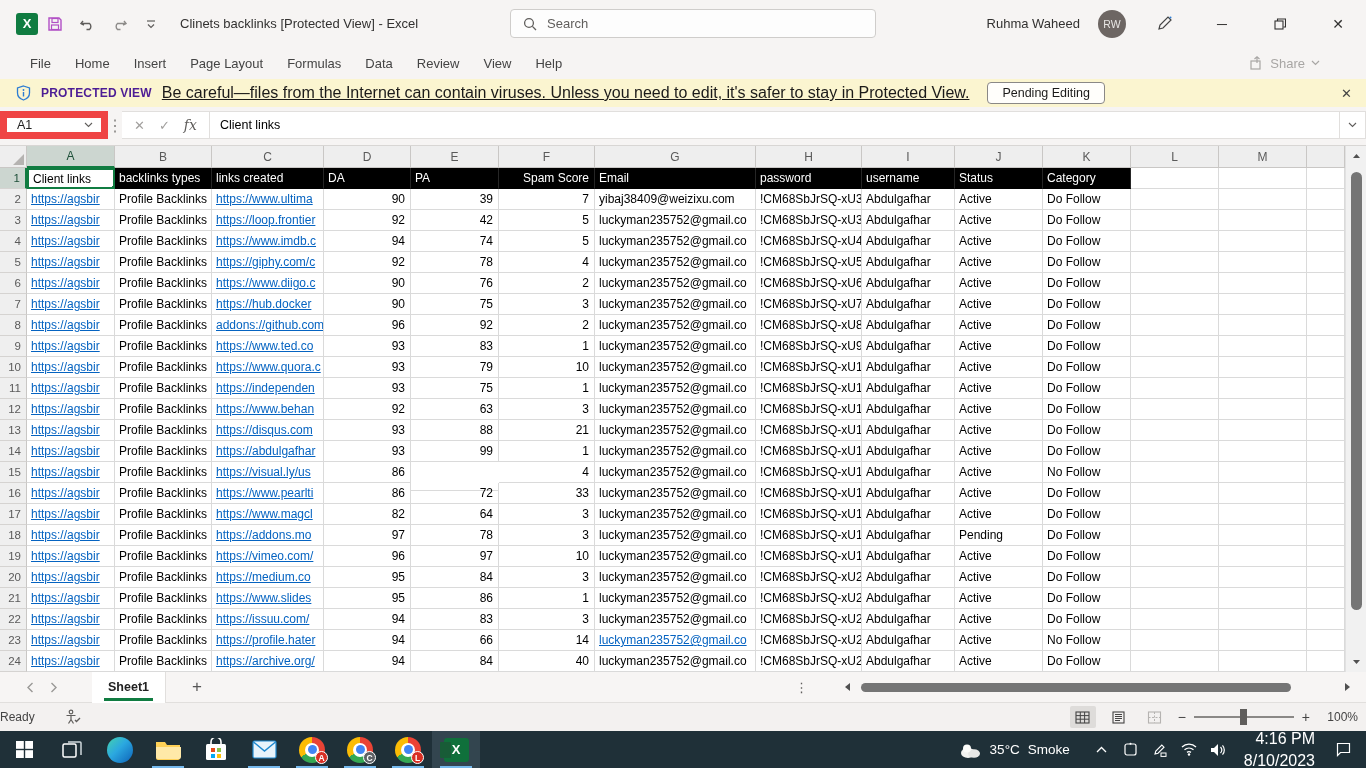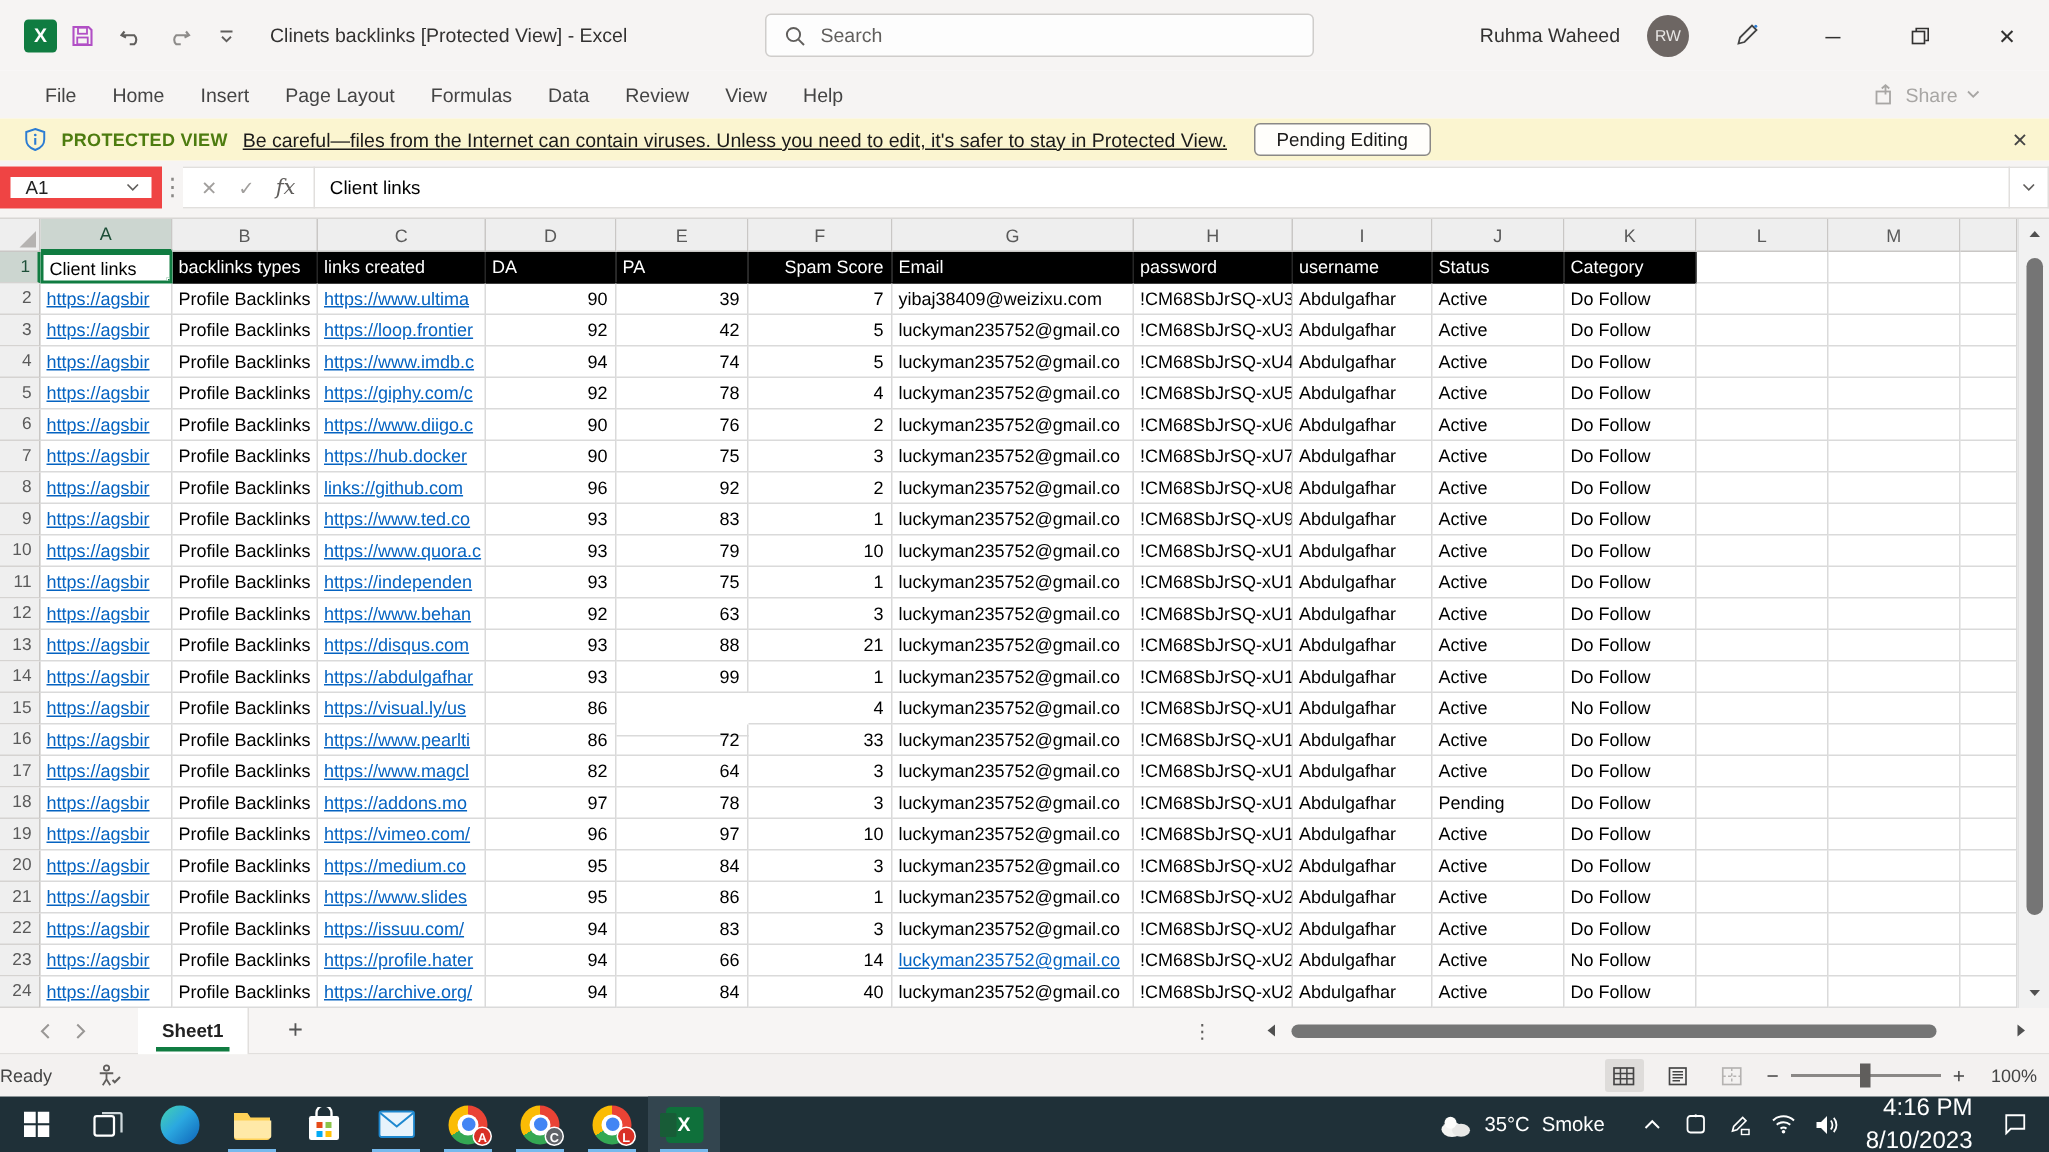--- a/index.html
+++ b/index.html
@@ -19,22 +19,22 @@
   .avatar{width:28px;height:28px;border-radius:50%;background:#6d6663;color:#e8e6e4;font-size:10.5px;display:flex;align-items:center;justify-content:center}
   .wbtn{width:40px;height:40px;display:flex;align-items:center;justify-content:center;color:#323130;font-size:14px}
 
   
   .tabsrow{height:32px;background:#f6f4f3;display:flex;align-items:center;padding-left:18px;position:relative}
   .rtab{font-size:13px;color:#444;padding:6px 12px;cursor:default}
   .share{position:absolute;right:46px;display:flex;align-items:center;gap:6px;color:#a8a6a4;font-size:13px}
 
   
   .banner{height:28px;background:#fbf5d0;display:flex;align-items:center;padding-left:16px;gap:10px;position:relative}
-  .pvtitle{font-size:12px;font-weight:bold;color:#4d7c0f;letter-spacing:.2px}
-  .pvmsg{font-size:13px;color:#1b1a19;text-decoration:underline}
+  .pvtitle{font-size:12px;font-weight:bold;color:#4c1d95;letter-spacing:.2px}
+  .pvmsg{font-size:16px;color:#1b1a19;text-decoration:underline}
   .enable-btn{margin-left:8px;background:#fffefb;border:1px solid #8a8886;border-radius:4px;font-size:12.5px;color:#1b1a19;padding:3px 14px}
   .bclose{position:absolute;right:14px;color:#444;font-size:13px}
 
   
   .frow{height:39px;background:#f6f4f3;display:flex;align-items:stretch;padding:4px 0 6px 0;border-bottom:1px solid #d8d6d4}
   .namebox{width:108px;background:#fff;border:7px solid #ef4444;display:flex;align-items:center;justify-content:space-between;padding:0 8px 0 10px;font-size:12.5px;color:#222}
   .fsep{width:14px;display:flex;align-items:center;justify-content:center;color:#8a8886}
   .fbtns{display:flex;align-items:center;gap:14px;background:#fff;border:1px solid #e1dfdd;border-left:none;padding:0 12px;color:#a19f9d;font-size:13px}
   .fx{font-family:"DejaVu Serif",serif;font-style:italic;color:#605e5c;font-size:14px}
   .fvalue{flex:1;background:#fff;border:1px solid #e1dfdd;border-left:none;display:flex;align-items:center;padding-left:10px;font-size:12.5px;color:#000}
@@ -394,21 +394,21 @@
         <div class="c" style="width: 88px;"></div>
         <div class="c" style="width: 38px;"></div>
       </div>
       <div class="grow">
         <div class="rn" style="width: 27px;">8</div>
         <div class="c" style="width: 88px;">
           <div class="lnk">https://agsbir</div>
         </div>
         <div class="c" style="width: 97px;">Profile Backlinks</div>
         <div class="c" style="width: 112px;">
-          <div class="lnk">links://github.com</div>
+          <div class="lnk">addons://github.com</div>
         </div>
         <div class="c num" style="width: 87px;">96</div>
         <div class="c num" style="width: 88px;">92</div>
         <div class="c num" style="width: 96px;">2</div>
         <div class="c" style="width: 161px;">
           <div class="">luckyman235752@gmail.co</div>
         </div>
         <div class="c" style="width: 106px;">!CM68SbJrSQ-xU8</div>
         <div class="c" style="width: 93px;">Abdulgafhar</div>
         <div class="c" style="width: 88px;">Active</div>

